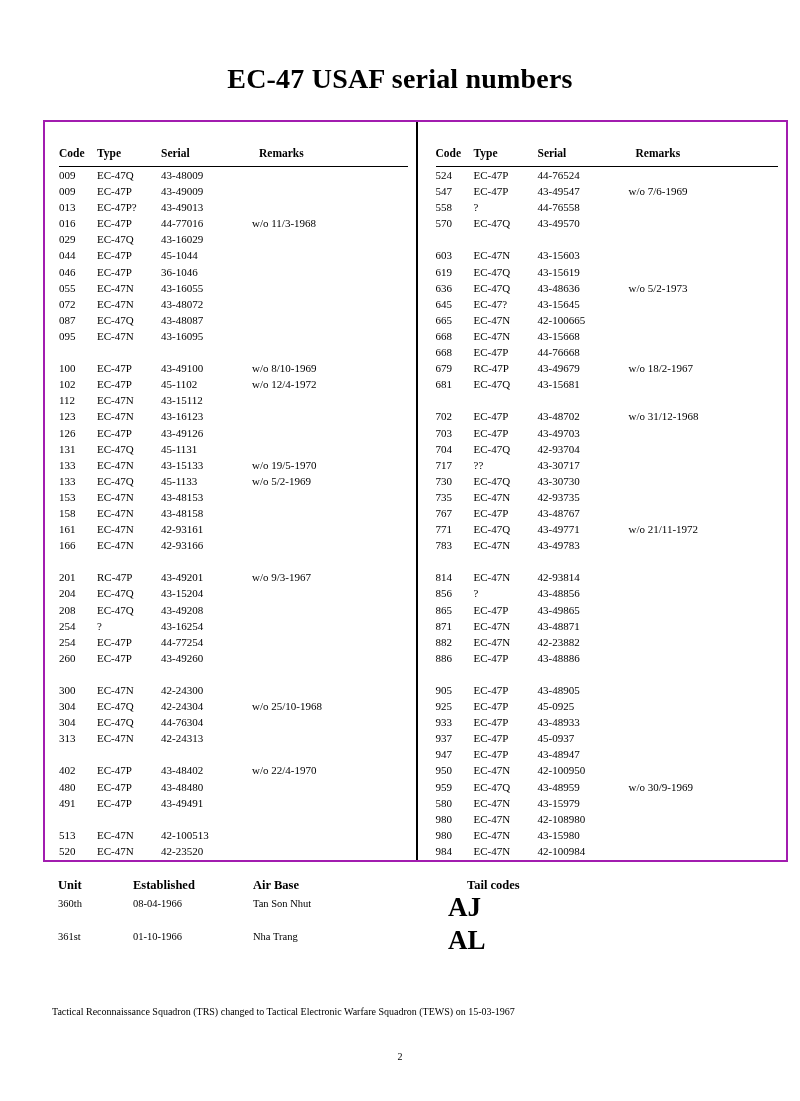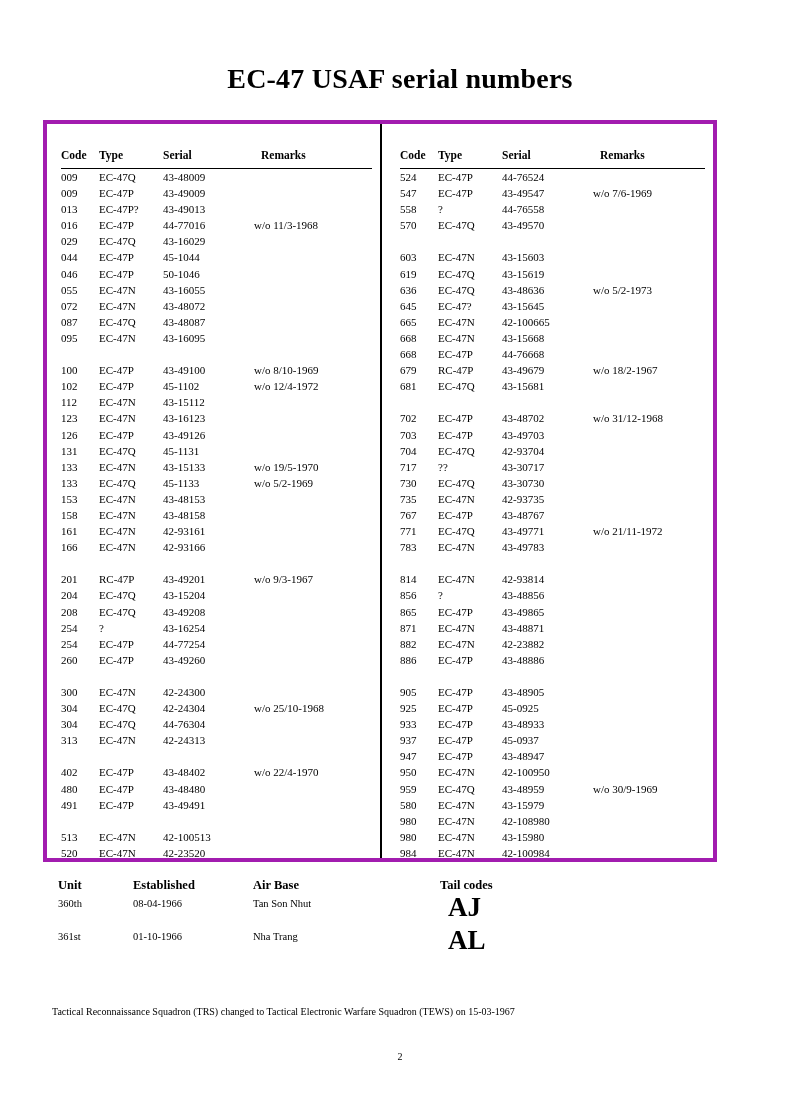--- a/index.html
+++ b/index.html
@@ -18,22 +18,22 @@
     position:absolute;left:0;top:52px;width:800px;
     text-align:center;
     font-size:28px;font-weight:bold;
     letter-spacing:.2px;
     margin-top:11px;
   }
 
   
   .serial-table{
     position:absolute;left:43px;top:120px;
-    width:674px;height:742px;
-    border:4px solid #a21caf;
+    width:745px;height:742px;
+    border:2px solid #a21caf;
     box-sizing:border-box;
   }
   .halves{position:absolute;left:0;top:0;width:100%;height:100%;display:flex;}
   .half{position:relative;width:50%;box-sizing:border-box;}
   .half.left{padding:0 8px 0 14px;}
   .half.right{padding:0 8px 0 18px;border-left:2px solid #000;}
 
   .col-head{
     position:relative;
     height:44px;
@@ -62,21 +62,21 @@
   .h-remarks{left:200px;}
 
   
   .unit-block{position:absolute;left:43px;top:878px;width:700px;}
   .unit-head{position:relative;height:20px;font-size:12.5px;font-weight:bold;}
   .unit-row{position:relative;height:33px;font-size:10.5px;}
   .u-unit{position:absolute;left:15px;}
   .u-est{position:absolute;left:90px;}
   .u-base{position:absolute;left:210px;}
   .u-tail{position:absolute;left:405px;}
-  .unit-head .u-tail{left:397px;}
+  .unit-head .u-tail{left:424px;}
   .tailcode{
     font-size:27px;font-weight:bold;
     line-height:1;
     position:relative;top:-4px;
   }
 
   .footnote{
     position:absolute;left:52px;top:1006px;
     font-size:10px;white-space:nowrap;
   }
@@ -135,21 +135,21 @@
             </div>
             <div class="row">
               <span class="cell c-code">044</span>
               <span class="cell c-type">EC-47P</span>
               <span class="cell c-serial">45-1044</span>
               <span class="cell c-remarks"></span>
             </div>
             <div class="row">
               <span class="cell c-code">046</span>
               <span class="cell c-type">EC-47P</span>
-              <span class="cell c-serial">50-1046</span>
+              <span class="cell c-serial">36-1046</span>
               <span class="cell c-remarks"></span>
             </div>
             <div class="row">
               <span class="cell c-code">055</span>
               <span class="cell c-type">EC-47N</span>
               <span class="cell c-serial">43-16055</span>
               <span class="cell c-remarks"></span>
             </div>
             <div class="row">
               <span class="cell c-code">072</span>

